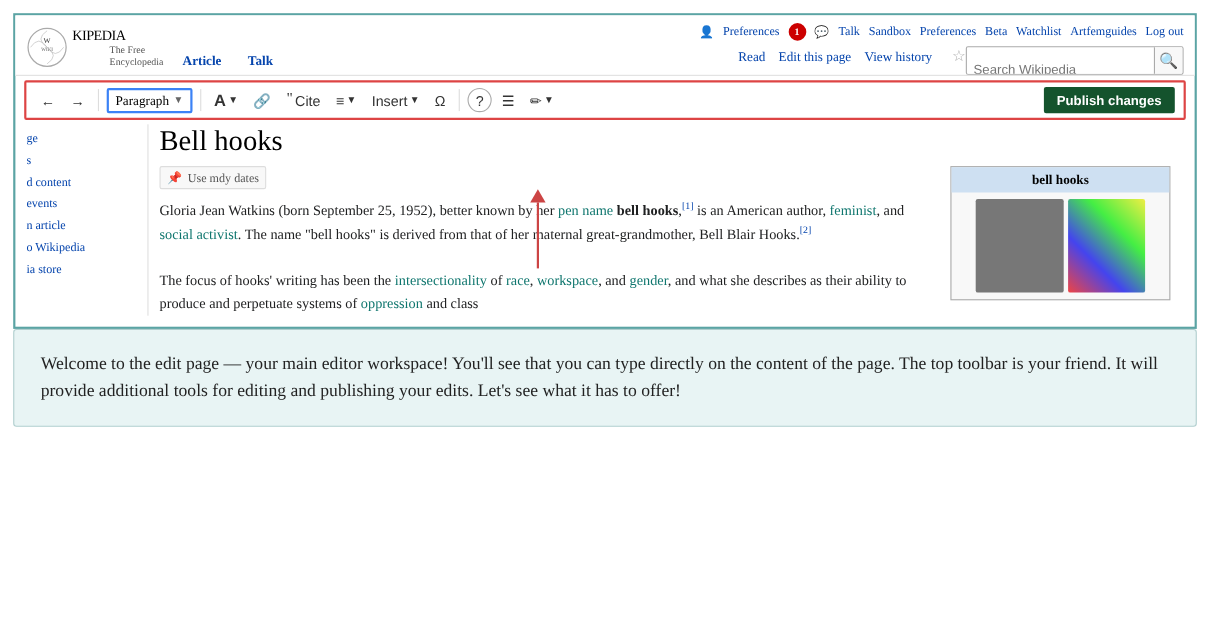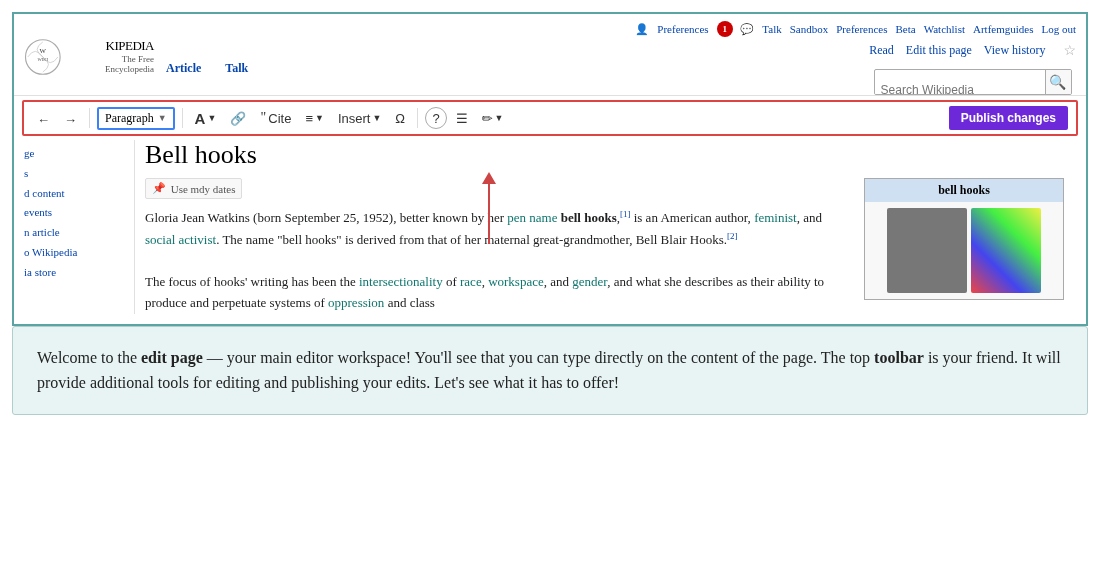--- a/index.html
+++ b/index.html
@@ -33,21 +33,20 @@
       display: flex;
       align-items: center;
       width: 130px;
       flex-shrink: 0;
     }
 
     .wiki-logo-text {
       font-size: 11px;
       line-height: 1.2;
       margin-left: 4px;
-      text-align: right;
     }
     .wiki-logo-text .wikipedia {
       font-family: 'Linux Libertine', Georgia, serif;
       font-size: 13px;
       letter-spacing: -0.5px;
     }
     .wiki-logo-text .encyclopedia {
       font-size: 9px;
       color: #555;
       margin-left: 34px;
@@ -196,21 +195,21 @@
       border-radius: 2px;
       padding: 2px 6px;
       font-size: 12px;
       background: #fff;
       cursor: pointer;
       gap: 4px;
     }
     .toolbar-dropdown .arrow { font-size: 9px; color: #666; }
 
     .publish-btn {
-      background: #6d28d9;
+      background: #14532d;
       color: white;
       border: none;
       padding: 5px 12px;
       font-size: 12px;
       font-weight: bold;
       border-radius: 2px;
       cursor: pointer;
       margin-left: auto;
       white-space: nowrap;
       text-align: center;
@@ -326,21 +325,21 @@
     .tooltip-box {
       margin: 0 12px;
       background: #e8f4f4;
       border: 1px solid #b0cece;
       padding: 18px 24px;
       font-size: 16px;
       line-height: 1.6;
       color: #222;
       border-radius: 3px;
     }
-    .tooltip-box strong { font-weight: bold; }
+    .tooltip-box strong { font-weight: normal; }
 
     
     .logo-svg {
       width: 50px;
       height: 50px;
     }
   </style>
 </head>
 <body>
 
@@ -381,21 +380,21 @@
 
       <div class="wiki-tabs-search">
         <div class="wiki-tabs">
           <div class="wiki-tab">
             <span>Article</span>
           </div>
           <div class="wiki-tab">
             <span>Talk</span>
           </div>
         </div>
-        <div style="display:flex; align-items:center; gap:10px;flex-direction:column;">
+        <div style="display:flex; align-items:flex-start; ">
           <div class="wiki-actions">
             <span class="wiki-action-link">Read</span>
             <span class="wiki-action-link">Edit this page</span>
             <span class="wiki-action-link">View history</span>
             <span class="star-icon">☆</span>
           </div>
           <div class="wiki-search-bar">
             <input type="text" placeholder="Search Wikipedia" style="">
             <button class="wiki-search-btn">🔍</button>
           </div>

